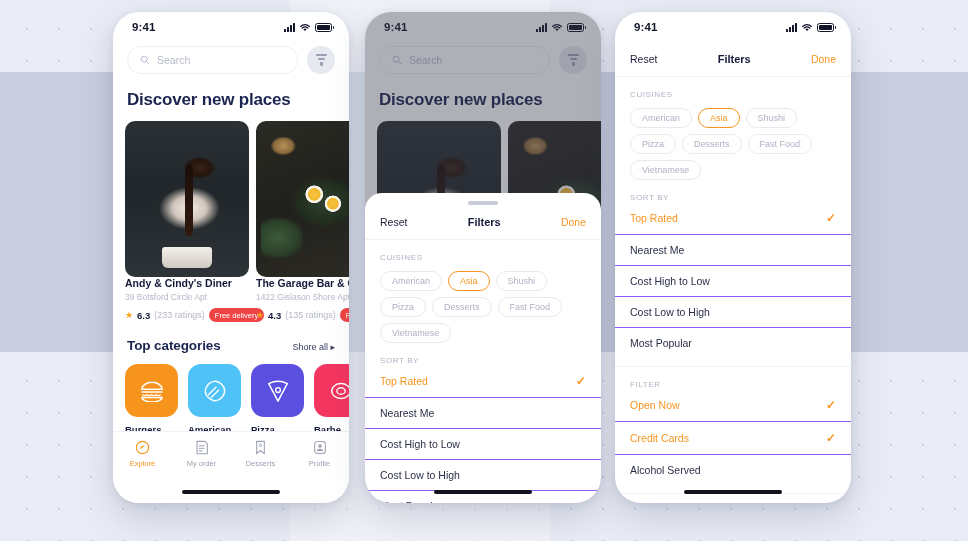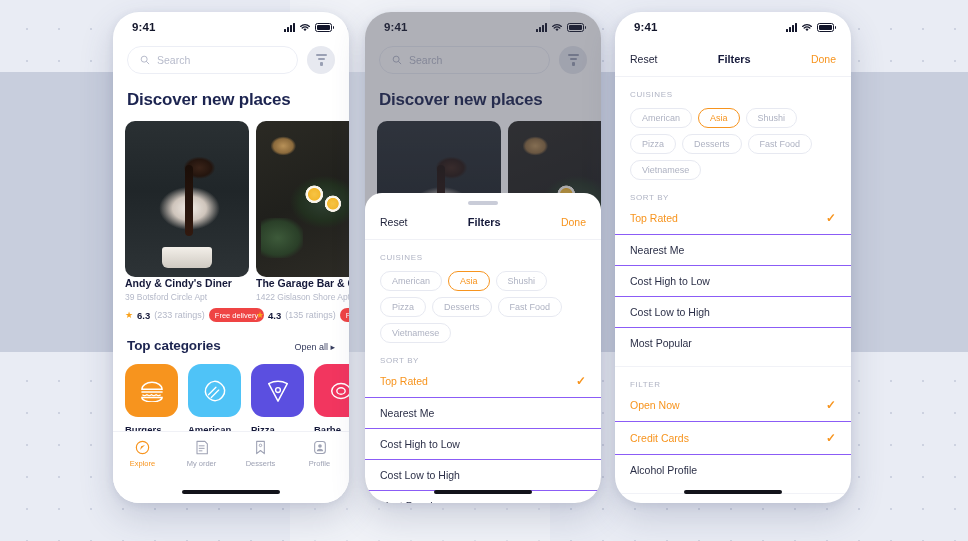--- a/index.html
+++ b/index.html
@@ -269,21 +269,21 @@
         <span class="rating">4.3</span>
         <span class="rcount">(135 ratings)</span>
         <span class="badge">Fre</span>
       </div>
     </div>
   </div>
 
   <div class="cat-head">
     <span class="cat-title">Top categories</span>
     <span class="cat-showall">
-      <span>Open all</span>
+      <span>Shore all</span>
       <span>▸</span>
     </span>
   </div>
 
   <div class="cats">
     <div class="cat">
       <div class="cat-tile" style="background:#F7941E">
         <svg width="28" height="22" viewBox="0 0 30 24">
           <path d="M4 10 A11 7.5 0 0 1 26 10 Z" stroke="#fff" stroke-width="1.6" fill="none"></path>
           <path d="M4 13 h22" stroke="#fff" stroke-width="1.6" stroke-linecap="round"></path>
@@ -514,20 +514,20 @@
   <div class="sec-label">FILTER</div>
   <div class="opt sel">
     <span>Open Now</span>
     <span class="check">✓</span>
   </div>
   <div class="opt sel">
     <span>Credit Cards</span>
     <span class="check">✓</span>
   </div>
   <div class="opt" style="border-bottom:none">
-    <span>Alcohol Profile</span>
+    <span>Alcohol Served</span>
   </div>
   <div class="spacer-sep"></div>
 
   <div class="sec-label">PRICE</div>
 
   <div class="home-ind"></div>
 </div>
 
 </body></html>

